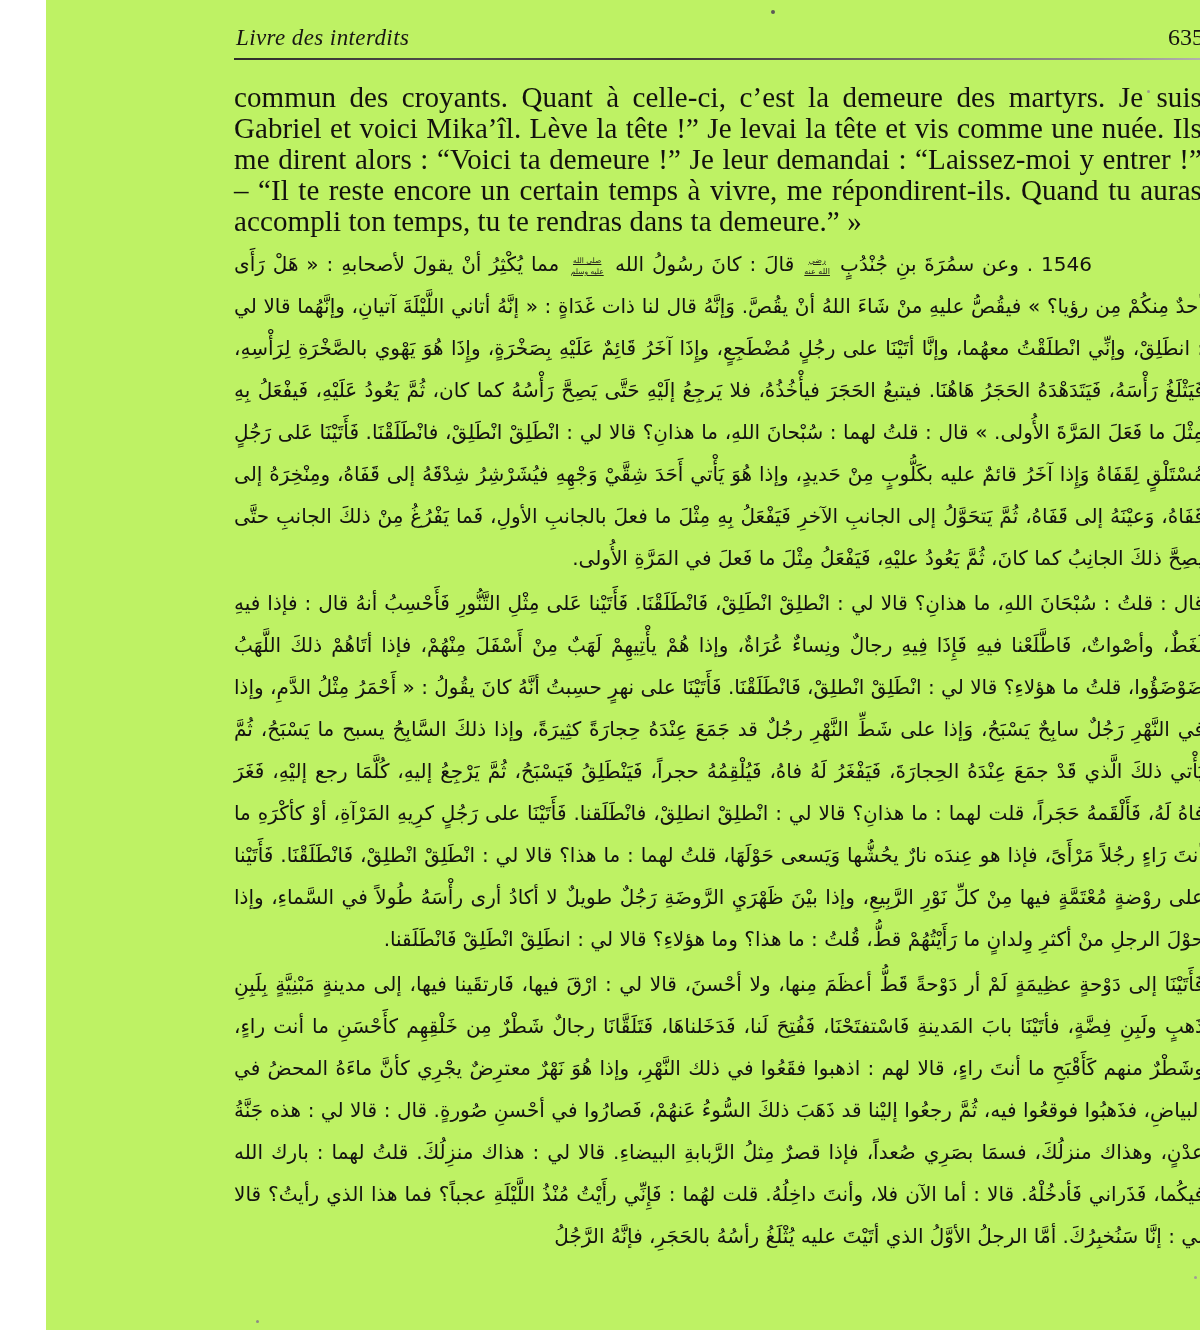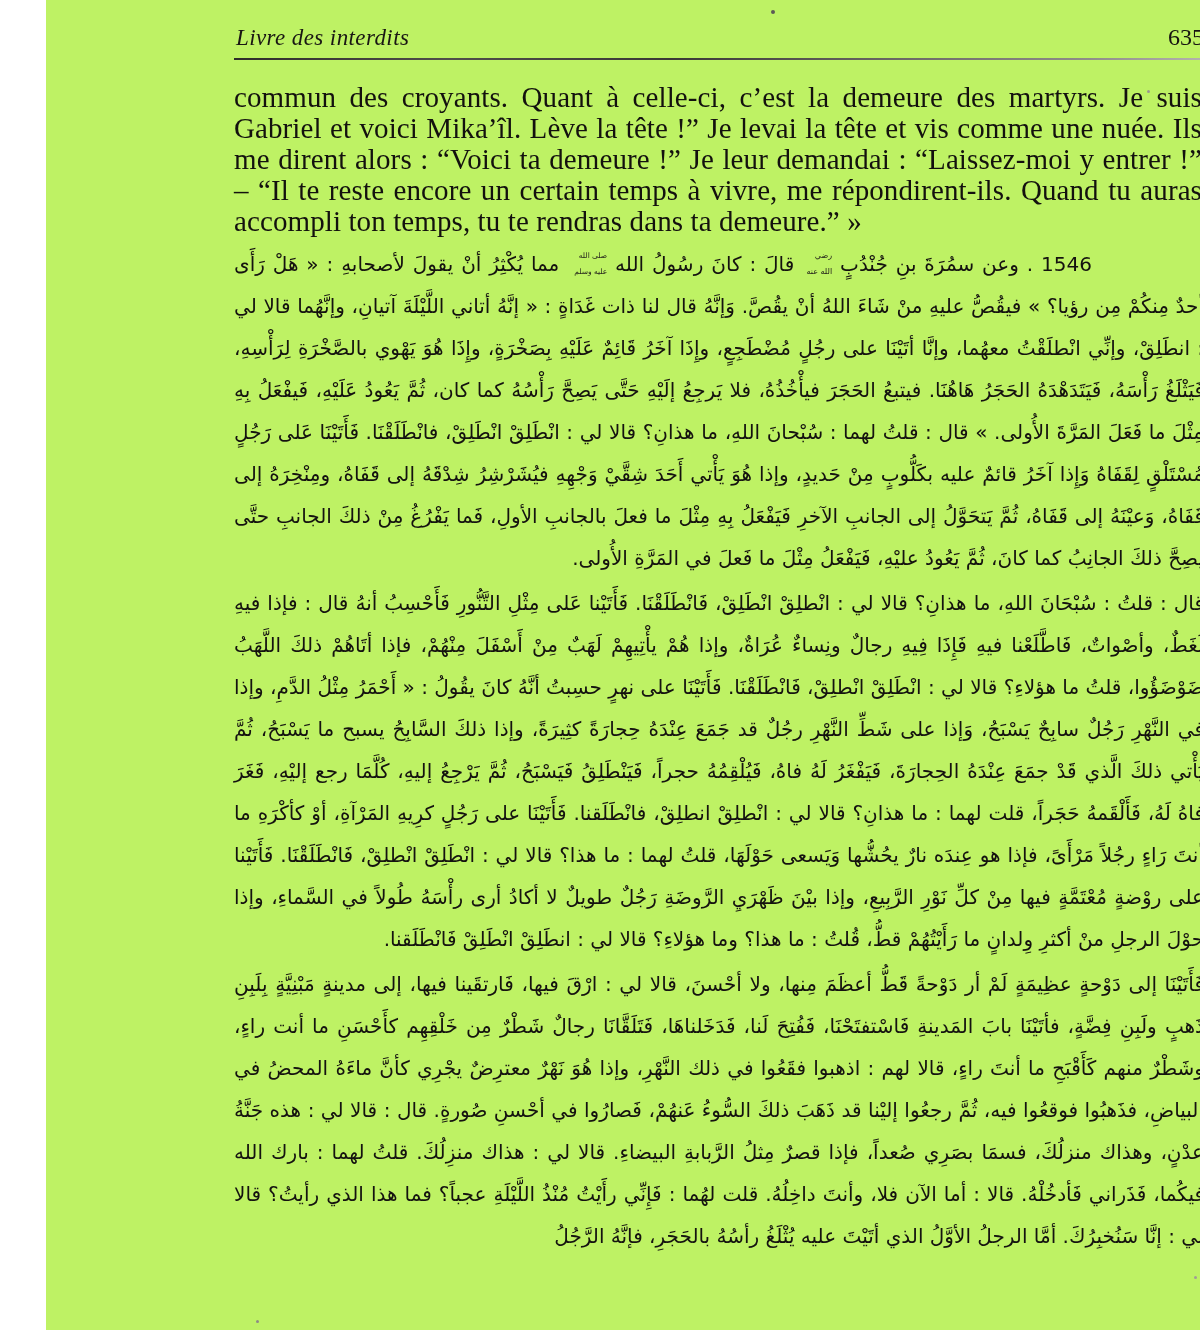--- a/index.html
+++ b/index.html
@@ -43,22 +43,22 @@
     font-size:20px;line-height:42px;
     text-align:justify;color:#14120f;
   }
   .ar p.indent{text-indent:112px;}
   .ar p.final-line{
     text-align:right;margin-right:168px;margin-left:40px;
   }
   .honorific{
     display:inline-block;width:30px;
     font-family:"DejaVu Sans",sans-serif;
-    font-size:8px;line-height:16px;text-align:right;
-    vertical-align:-3px;color:#201d19;text-indent:0;
+    font-size:8px;line-height:11px;text-align:center;
+    vertical-align:-3px;color:#201d19;text-indent:0;text-decoration:underline;
   }
   .honorific-saw{width:40px;font-size:7.5px;}
   
   .speck{position:absolute;border-radius:50%;}
   .speck-1{left:725px;top:10px;width:4px;height:4px;background:#5c5a56;}
   .speck-2{left:1101px;top:90px;width:3px;height:3px;background:#9a988f;}
   .speck-3{left:210px;top:1320px;width:3px;height:3px;background:#8d8b85;}
   .speck-4{left:1148px;top:1276px;width:3px;height:3px;background:#a09e96;}
 </style>
 </head>

